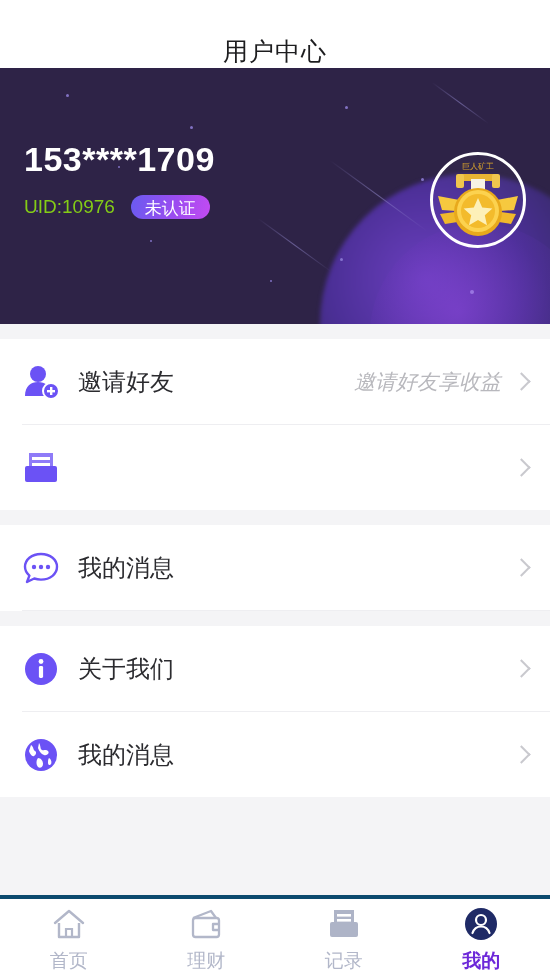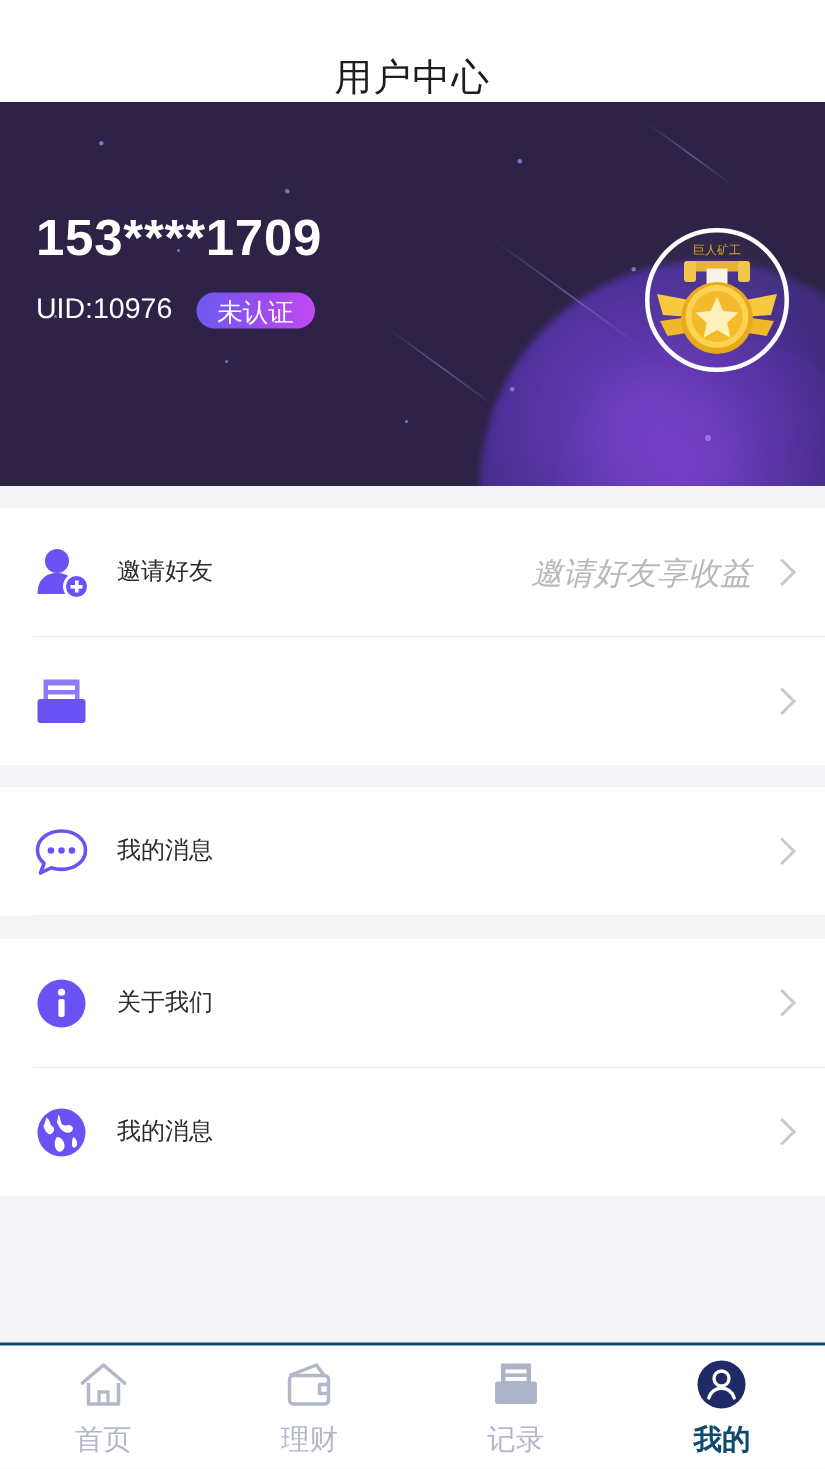--- a/index.html
+++ b/index.html
@@ -36,21 +36,21 @@
   .star { position:absolute; background:#8f7fd8; border-radius:50%; opacity:.85; }
   .streak {
     position:absolute; height:1px; background:linear-gradient(90deg, rgba(150,140,210,0) 0%, rgba(150,140,210,.55) 50%, rgba(150,140,210,0) 100%);
     transform:rotate(36deg); transform-origin:left center;
   }
 
   .hero-inner { position:relative; z-index:3; padding:72px 24px 0 24px; display:flex; align-items:flex-start; }
   .hero-text { flex:1; }
   .phone-number { font-size:34px; font-weight:bold; color:#ffffff; letter-spacing:.5px; }
   .uid-row { margin-top:16px; display:flex; align-items:center; gap:16px; }
-  .uid { font-size:19px; color:#ffffff; }
+  .uid { font-size:19px; color:#84cc16; }
   .verify-badge {
     display:inline-flex; align-items:center; justify-content:center;
     padding:5px 14px 2px 14px; border-radius:14px;
     background:linear-gradient(100deg,#6a5bf0 0%, #9b4cf0 55%, #c24bf2 100%);
     color:#ffffff; font-size:17px; line-height:1;
   }
 
   
   .medal-wrap { width:96px; height:96px; margin-top:12px; position:relative; }
   .medal-ring {
@@ -60,36 +60,36 @@
   .medal-svg { position:absolute; inset:0; }
 
   
   .gap { height:15px; background:#f4f4f6; }
   .group { background:#ffffff; }
   .row {
     position:relative; display:flex; align-items:center;
     height:85px; padding:0 22px; background:#ffffff; cursor:pointer;
   }
   .row .icon { width:38px; height:38px; flex:0 0 38px; display:flex; align-items:center; justify-content:center; }
-  .row .label { margin-left:18px; font-size:16px; color:#2b2b2f; }
+  .row .label { margin-left:18px; font-size:24px; color:#2b2b2f; }
   .row .right { margin-left:auto; display:flex; align-items:center; gap:14px;font-style:italic; }
   .row .hint { font-size:21px; color:#b8b8bd; }
   .chev { width:13px; height:13px; border-right:2.5px solid #c9c9ce; border-top:2.5px solid #c9c9ce; transform:rotate(45deg); }
   .divider { height:1px; background:#eeeef1; margin-left:22px; }
 
   
   .tabbar {
     position:absolute; left:0; bottom:0; width:550px; height:84px;
-    background:#ffffff; border-top:2px solid #0c4a6e;
+    background:#ffffff; border-top:4px solid #0c4a6e;
     display:flex; align-items:center;
   }
   .tab { flex:1; display:flex; flex-direction:column; align-items:center; justify-content:center; gap:7px; cursor:pointer; }
   .tab .tab-icon { height:36px; display:flex; align-items:flex-end; }
   .tab .tab-label { font-size:19px; color:#b2b7c9; }
-  .tab.active .tab-label { color:#0c4a6e; font-weight:bold; }
+  .tab.active .tab-label { color:#6d28d9; font-weight:bold; }
 </style>
 </head>
 <body>
 
 <div class="phone">
 
   <div class="header">
     <div class="header-title">用户中心</div>
   </div>
 

